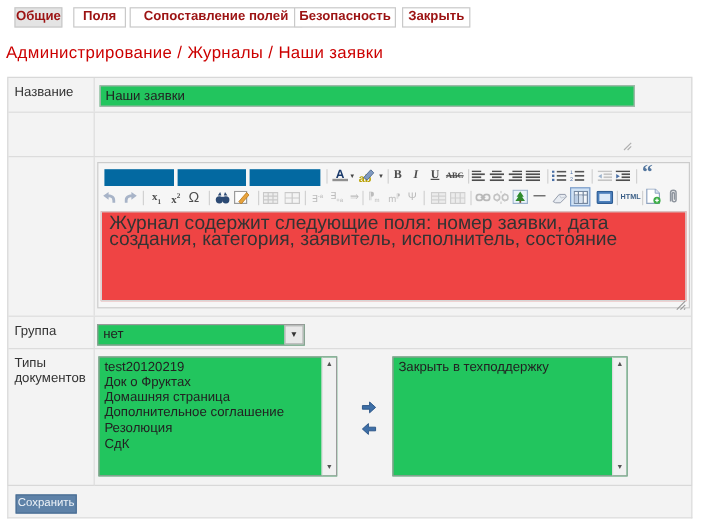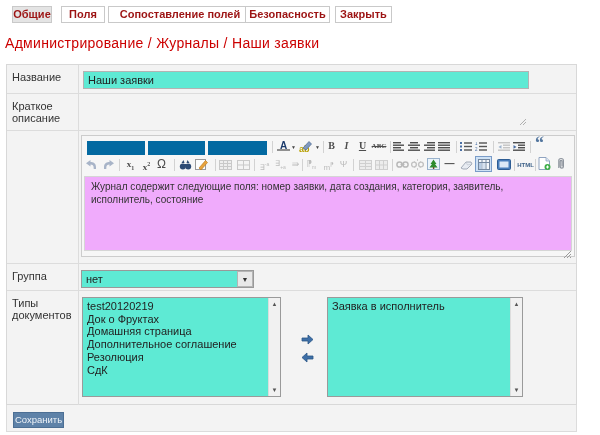--- a/index.html
+++ b/index.html
@@ -7,21 +7,21 @@
 #page { position:relative; width:600px; height:435px; background:#fff; overflow:hidden; }
 .tab { position:absolute; top:6px; height:17px; border:1px solid #c9c9c9; background:#fff;
   color:#9c1313; font-size:11px; font-weight:bold; text-align:center; line-height:15px; }
 .tab.active { background:#e4e4e4; }
 .crumb { position:absolute; left:5px; top:35px; color:#cc0000; font-size:14px; letter-spacing:0.3px; }
 .tbl { position:absolute; left:6px; top:64px; width:571px; height:341px;
   background:#f3f3f3; border:1px solid #d8d8d8; }
 .row { position:absolute; left:0; width:569px; border-bottom:1px solid #dcdcdc; }
 .lbl { position:absolute; left:5px; top:6px; font-size:11px; color:#333; line-height:12px; width:64px;}
 .vline { position:absolute; left:71px; top:0; bottom:0; width:0; border-right:1px solid #dcdcdc; }
-.inp { position:absolute; background:#5eead4; border:1px solid #b3b3b3; font-size:11px; color:#222; }
+.inp { position:absolute; background:#22c55e; border:1px solid #b3b3b3; font-size:11px; color:#222; }
 .foot { position:absolute; left:6px; top:405px; width:571px; height:27px;
   background:#f3f3f3; border:1px solid #dcdcdc; border-top:none; }
 .btn { position:absolute; left:6px; top:7px; width:51px; height:16px; background:#5e82a8;
   border:1px solid #4c6f94; color:#eef3f8; font-size:9.5px; text-align:center; line-height:14px; }
 .li { position:absolute; font-size:11px; color:#222; line-height:12.7px; white-space:pre; }
 .sb { position:absolute; top:0; bottom:0; right:0; width:12px; background:#f1f1f1; border-left:1px solid #ddd; }
 .sb .up, .sb .dn { position:absolute; left:0; width:11px; height:12px; color:#555;
   font-size:6px; text-align:center; line-height:12px; }
 .sb .up { top:0; }
 .sb .dn { bottom:0; }
@@ -49,21 +49,20 @@
 
   <div class="tbl">
 
     <div class="row" style="top:0; height:29px;">
         <div class="vline"></div>
       <div class="lbl">Название</div>
       <input class="inp" style="left: 76px; top: 6px; width: 446px; height: 18px; padding: 0px 4px;" value="Наши заявки">
     </div>
     <div class="row" style="top:29px; height:37px;">
         <div class="vline"></div>
-      <div class="lbl">Краткое описание</div>
       <svg style="position:absolute; left:512px; top:24px;" width="8" height="8">
           <path d="M7 1 L1 7 M7 4 L4 7" stroke="#b0b0b0" stroke-width="1" fill="none"></path>
         </svg>
     </div>
     <div class="row" style="top:66px; height:133px;">
         <div class="vline"></div>
       <div id="editor" style="position:absolute; left:74px; top:4px; width:494px; height:122px; background:#f6f6f6; border:1px solid #cccccc;">
         <div id="tb1" style="position:absolute; left:1px; top:0; height:20px; right:0;">
           <div class="combo" style="left:4px; width:58px;">Формат<span class="ca">▼</span></div>
           <div class="combo" style="left:65px; width:57px;">Шрифт<span class="ca">▼</span></div>
@@ -266,21 +265,21 @@
           <svg style="position:absolute; left:455px; top:1px;" width="13" height="13">
               <path d="M1 0.5 H8 L11.5 4 V12.5 H1 Z" fill="#fff" stroke="#8fa3c0" stroke-width="1"></path>
               <path d="M8 0.5 L8 4 L11.5 4" fill="#dce6f2" stroke="#8fa3c0" stroke-width="0.8"></path>
               <circle cx="9.5" cy="10" r="3" fill="#3fae49"></circle>
               <path d="M9.5 8.5 V11.5 M8 10 H11" stroke="#fff" stroke-width="1"></path>
             </svg>
           <svg style="position:absolute; left:472px; top:1px;" width="12" height="13">
               <path d="M3.8 11 L3.8 3.5 C3.8 0.8 8.4 0.8 8.4 3.5 L8.4 9.5 C8.4 11.6 5.2 11.6 5.2 9.5 L5.2 4.2 C5.2 3.2 7 3.2 7 4.2 L7 9.5" fill="none" stroke="#8e959e" stroke-width="1.2"></path>
             </svg>
         </div>
-        <div style="position:absolute; left:2px; top:40px; right:2px; bottom:5px; background:#f0abfc; border:1px solid #d5d5d5; font-size:10px; color:#333; padding:4px 6px; line-height:12.5px;">Журнал содержит следующие поля: номер заявки, дата создания, категория, заявитель, исполнитель, состояние</div>
+        <div style="position:absolute; left:2px; top:40px; right:2px; bottom:5px; background:#ef4444; border:1px solid #d5d5d5; font-size:16px; color:#333; padding:4px 6px; line-height:12.5px;">Журнал содержит следующие поля: номер заявки, дата создания, категория, заявитель, исполнитель, состояние</div>
         <svg style="position:absolute; right:2px; bottom:-3px; " width="9" height="9">
             <path d="M8 1 L1 8 M8 4 L4 8 M8 7 L7 8" stroke="#9a9a9a" stroke-width="1" fill="none"></path>
           </svg>
       </div>
     </div>
     <div class="row" style="top:199px; height:27px;">
         <div class="vline"></div>
       <div class="lbl">Группа</div>
       <div class="inp" style="left:74px; top:6px; width:173px; height:18px; line-height:16px; padding-left:4px; border-color:#999;">нет
         <span style="position:absolute; right:0; top:0; width:16px; height:16px; background:#e8e8e8; border:1px solid #b5b5b5; color:#333; font-size:7px; text-align:center; line-height:15px;">▼</span>
@@ -295,21 +294,21 @@
 Домашняя страница
 Дополнительное соглашение
 Резолюция
 СдК</div>
         <div class="sb">
             <div class="up">▲</div>
             <div class="dn">▼</div>
           </div>
       </div>
       <div class="inp" style="left:320px; top:6px; width:196px; height:100px; border-color:#9a9a9a;">
-        <div class="li" style="left:4px; top:2px;">Заявка в исполнитель</div>
+        <div class="li" style="left:4px; top:2px;">Закрыть в техподдержку</div>
         <div class="sb">
             <div class="up">▲</div>
             <div class="dn">▼</div>
           </div>
       </div>
       <svg style="position:absolute; left:294px; top:43px;" width="13" height="11" viewBox="0 0 13 11">
           <path d="M1 4 L7 4 L7 1 L12 5.5 L7 10 L7 7 L1 7 Z" fill="#3e6fa7" stroke="#2a5587" stroke-width="0.8"></path>
         </svg>
       <svg style="position:absolute; left:294px; top:61px;" width="13" height="11" viewBox="0 0 13 11">
           <path d="M12 4 L6 4 L6 1 L1 5.5 L6 10 L6 7 L12 7 Z" fill="#3e6fa7" stroke="#2a5587" stroke-width="0.8"></path>

